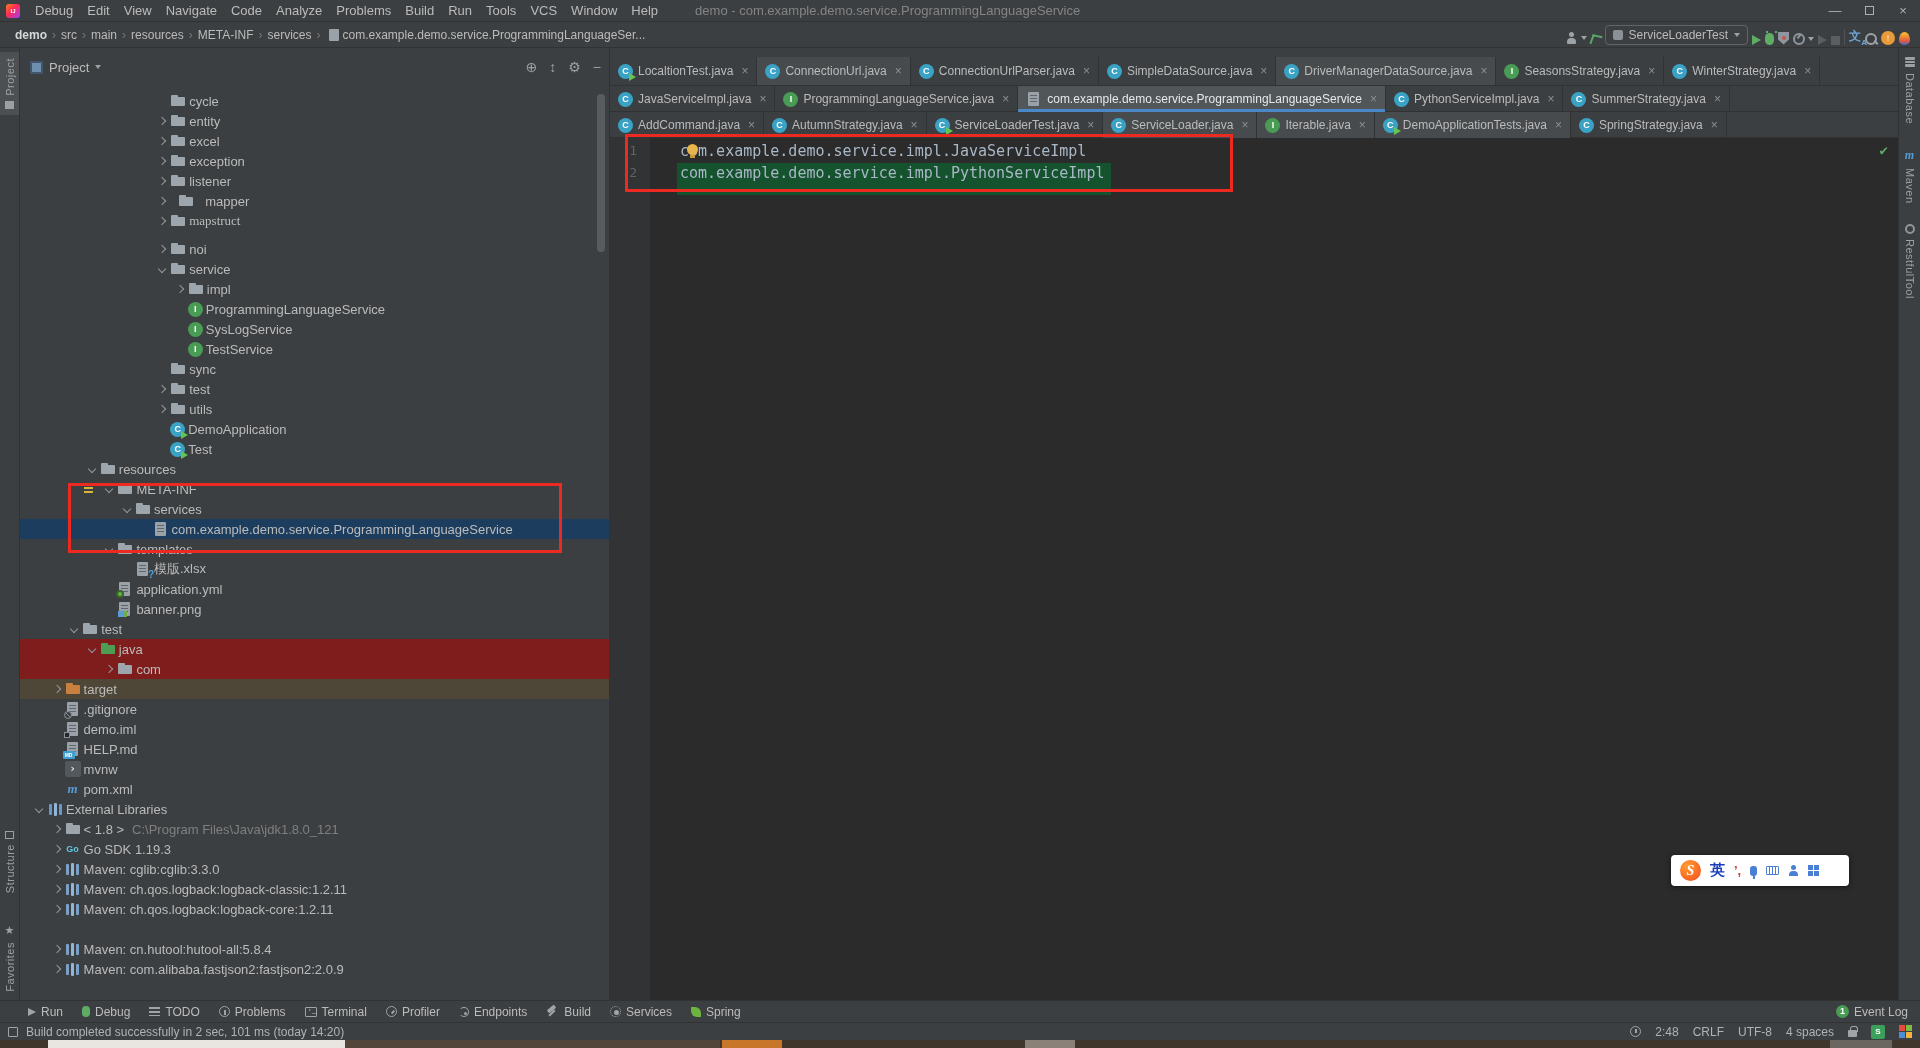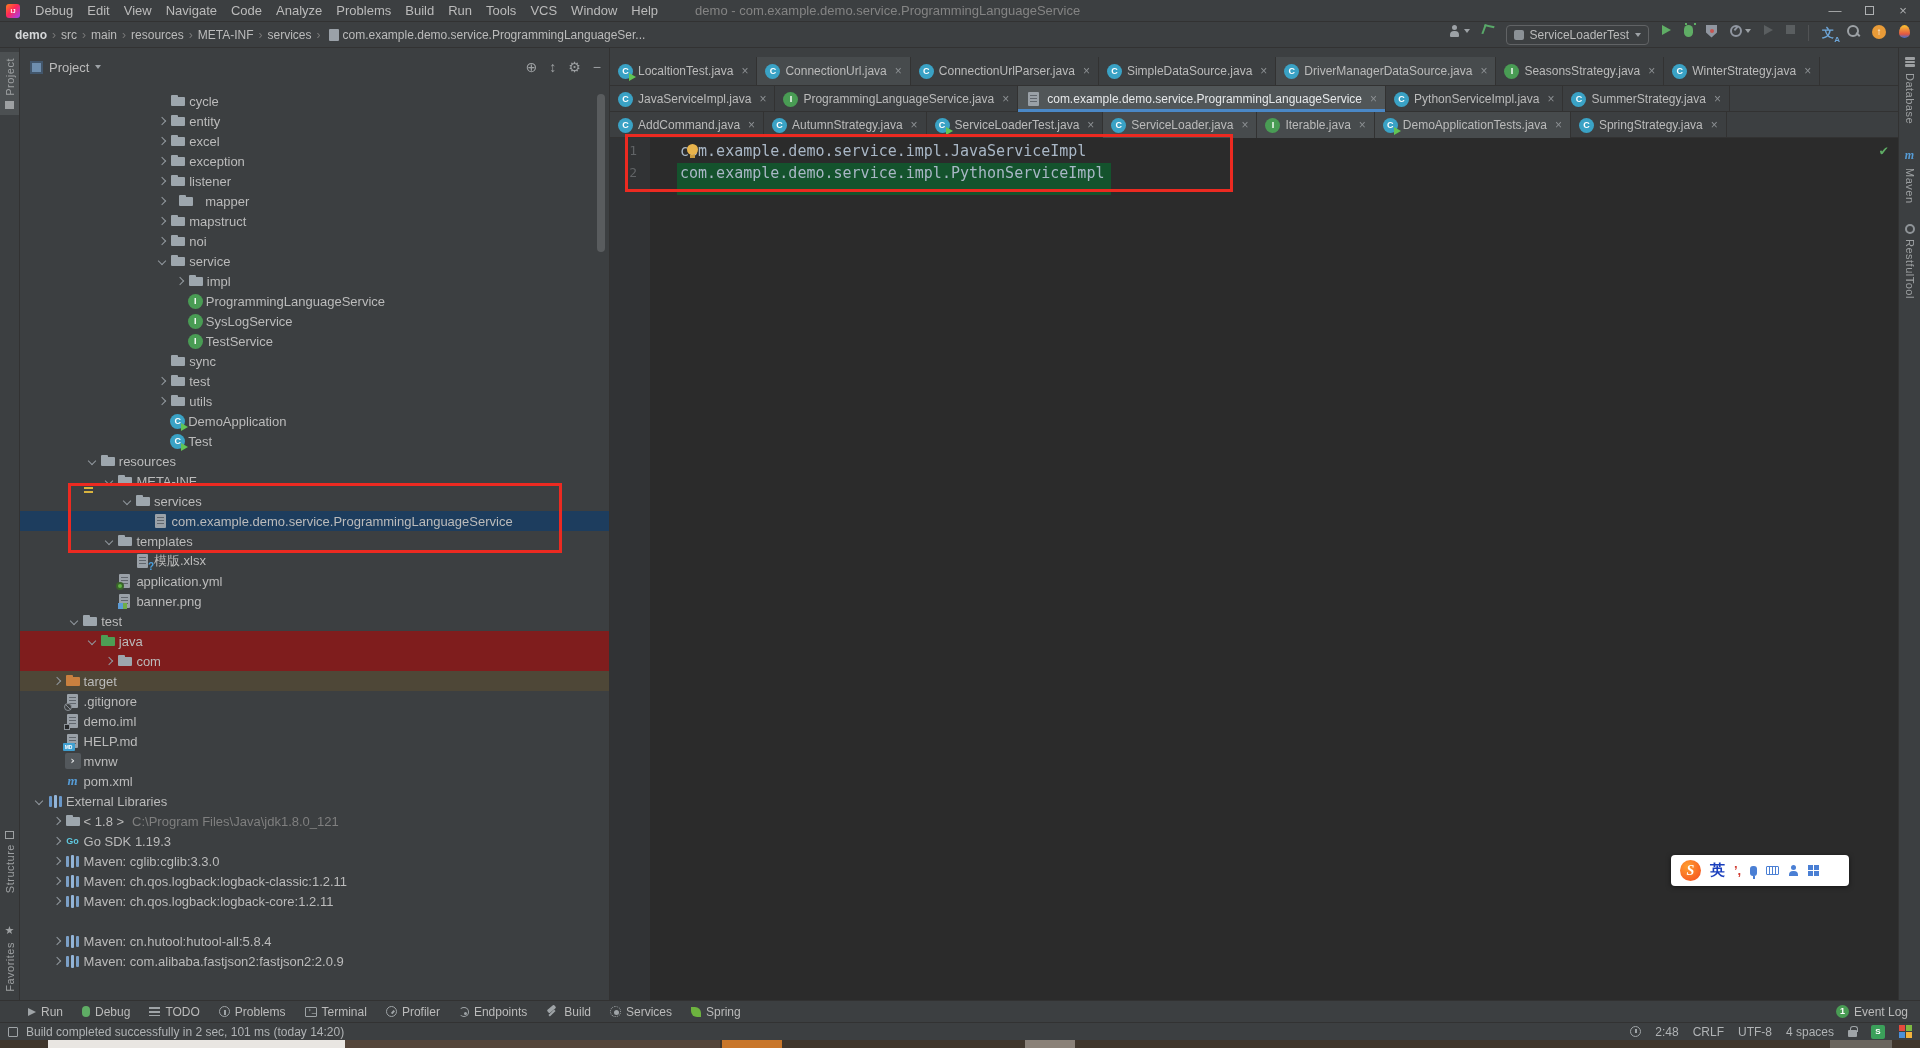--- a/index.html
+++ b/index.html
@@ -17,21 +17,21 @@
   .win-controls { margin-left:auto; display:flex; }
   .win-btn { width:34px; text-align:center; color:#aeb0b2; font-size:13px; }
   .maxbox { display:inline-block; width:9px; height:9px; border:1px solid #aeb0b2; }
 
   
   .toolrow { height:26px; background:#3c3f41; border-bottom:1px solid #323232; display:flex; align-items:center; padding:0 10px 0 12px; font-size:12px; color:#bbbbbb; flex:0 0 26px; }
   .crumb { padding:0 3px; }
   .crumb.first { font-weight:bold; color:#d5d7d9; }
   .crumb-sep { color:#777; padding:0 2px; }
   .bc-file-icon { display:inline-block; width:10px; height:12px; background:#9aa1a8; border-radius:1px; margin:0 4px 0 6px; vertical-align:-2px; }
-  .tb-right { margin-left:auto; display:flex; align-items:flex-start; gap:13px; }
+  .tb-right { margin-left:auto; display:flex; align-items:flex-end; gap:4px; }
   .tb-user { position:relative; width:13px; height:13px; }
   .tb-user::before { content:""; position:absolute; left:4px; top:0; width:5px; height:5px; border-radius:50%; background:#9da2a6; }
   .tb-user::after { content:""; position:absolute; left:2px; top:6px; width:9px; height:6px; border-radius:4px 4px 1px 1px; background:#9da2a6; }
   .caret { width:0; height:0; border-left:3.5px solid transparent; border-right:3.5px solid transparent; border-top:4px solid #9da2a6; display:inline-block; }
   .tb-greenarrow { width:10px; height:10px; border-left:2px solid #59a869; border-top:2px solid #59a869; transform:rotate(12deg) skewX(-8deg); }
   .runbox { height:20px; border:1px solid #616365; border-radius:4px; display:flex; align-items:center; gap:6px; padding:0 7px; }
   .runbox .cfg-ic { width:10px; height:10px; border-radius:2px; background:#8b9196; }
   .tri { width:0; height:0; border-top:5px solid transparent; border-bottom:5px solid transparent; border-left:9px solid #5fad65; }
   .tri.dis { border-left-color:#5a5e60; }
   .tb-bug { position:relative; width:9px; height:12px; background:#5fad65; border-radius:5px; }
@@ -314,26 +314,26 @@
           <div class="trow" style="padding-left: 135.2px;">
             <span class="chev c"></span>
             <span class="ti fold"></span>
             <span class="tlabel">listener</span>
           </div>
           <div class="trow" style="padding-left: 135.2px; gap: 8px;">
             <span class="chev c"></span>
             <span class="ti fold"></span>
             <span class="tlabel">mapper</span>
           </div>
-          <div class="trow" style="padding-left: 135.2px;">
+          <div class="trow" style="padding-left: 135.2px; font-family: Liberation Serif, serif;">
             <span class="chev c"></span>
             <span class="ti fold"></span>
             <span class="tlabel">mapstruct</span>
           </div>
-          <div class="trow" style="padding-left: 135.2px;">
+          <div class="trow" style="padding-left: 135.2px; margin-top: 8px;">
             <span class="chev c"></span>
             <span class="ti fold"></span>
             <span class="tlabel">noi</span>
           </div>
           <div class="trow" style="padding-left: 135.2px;">
             <span class="chev o"></span>
             <span class="ti fold"></span>
             <span class="tlabel">service</span>
           </div>
           <div class="trow" style="padding-left: 152.8px;">

